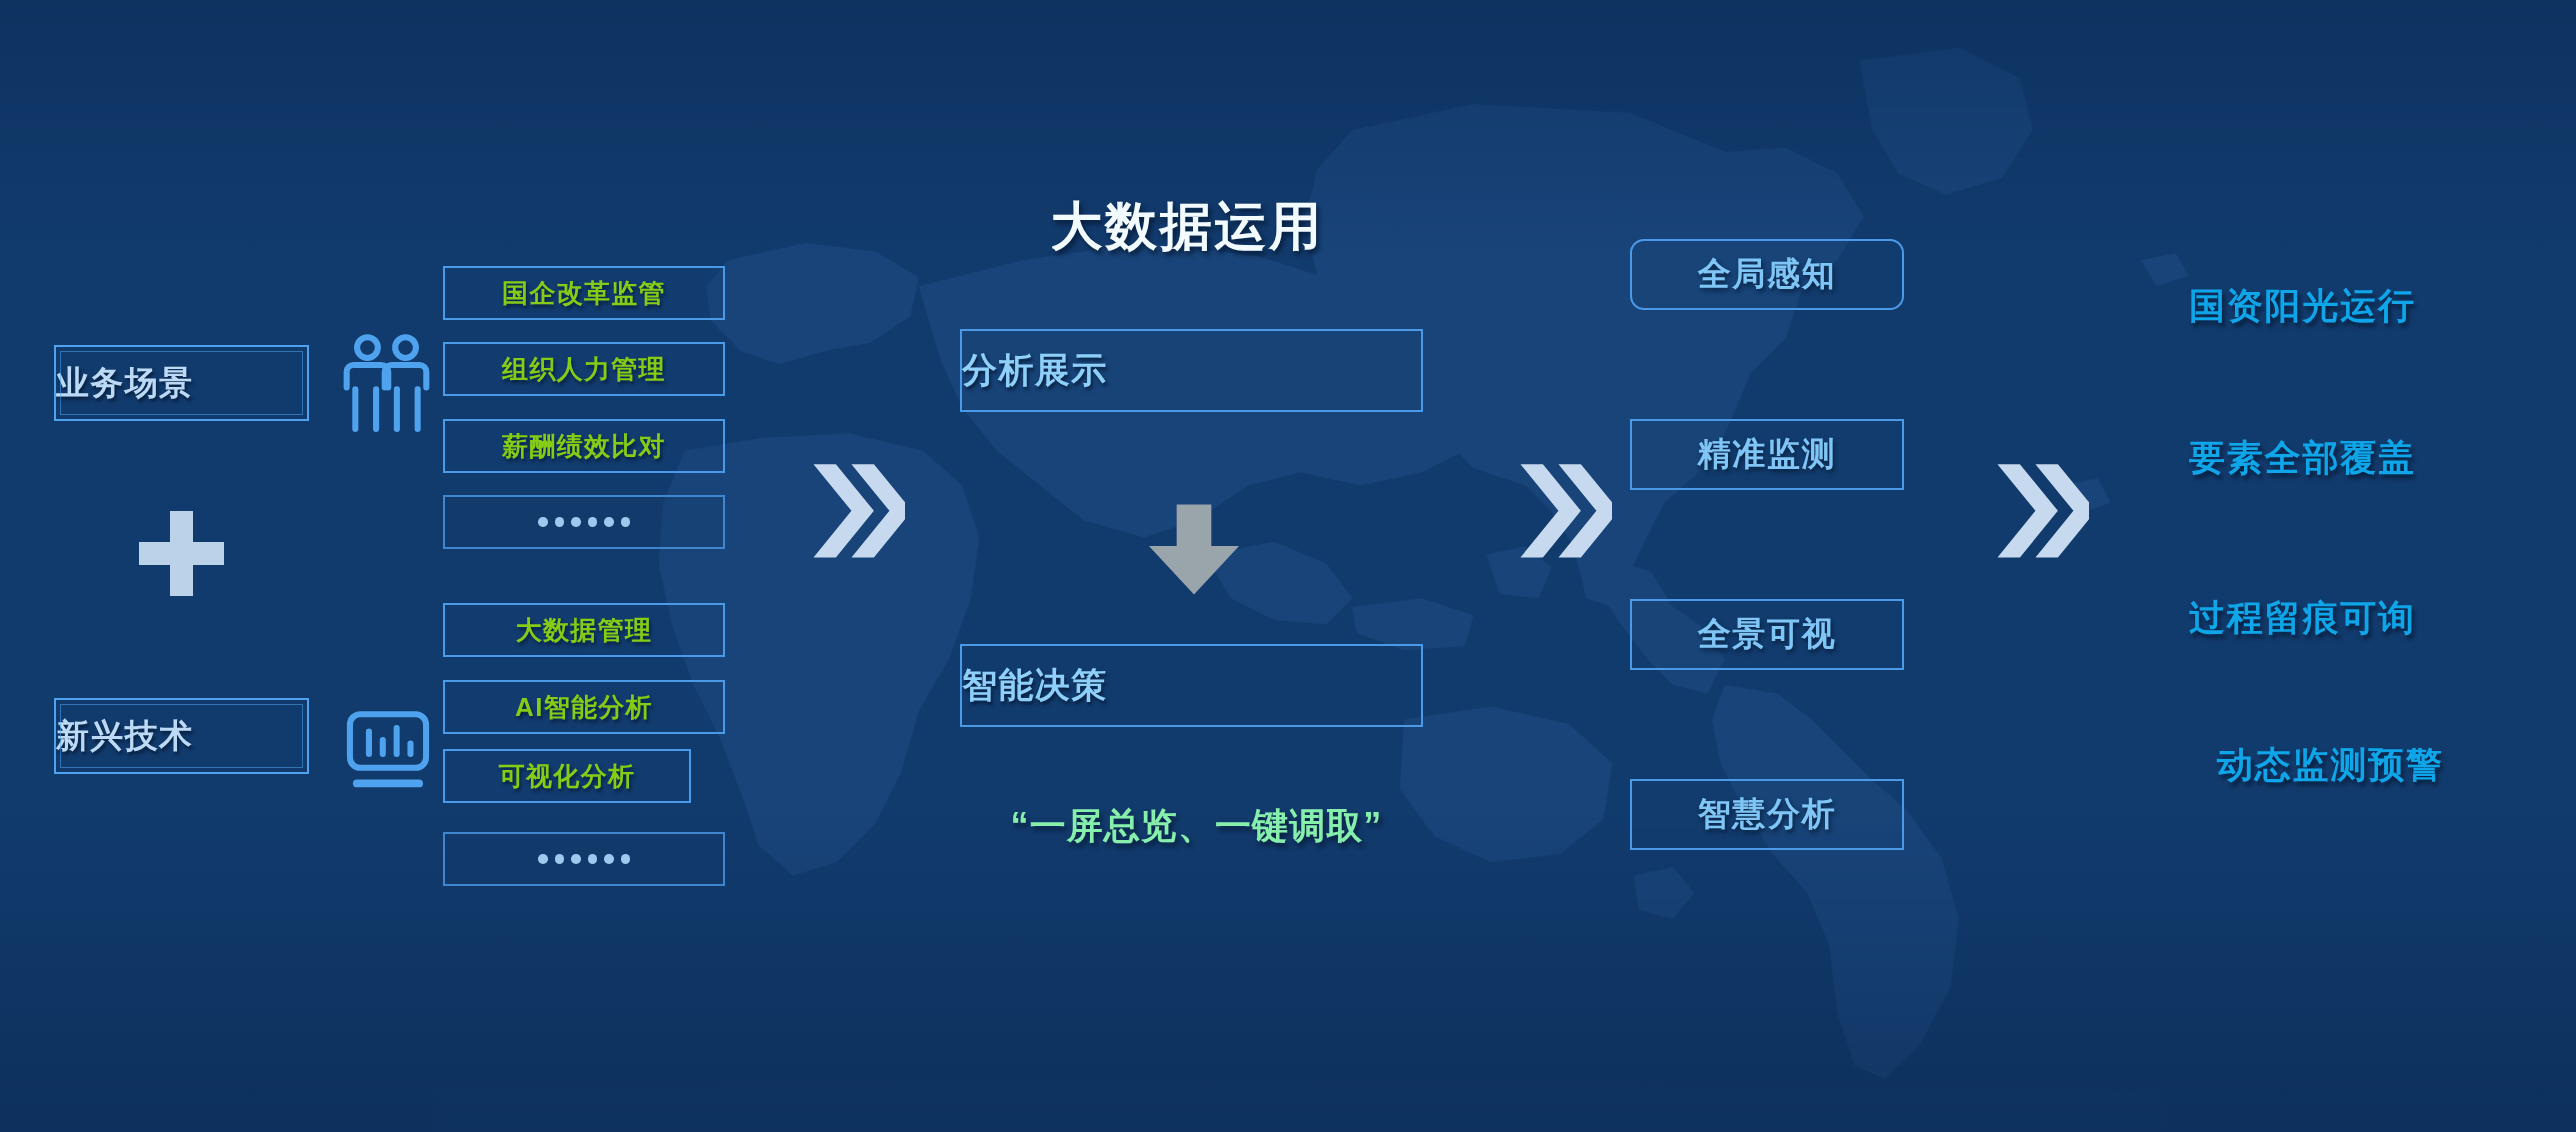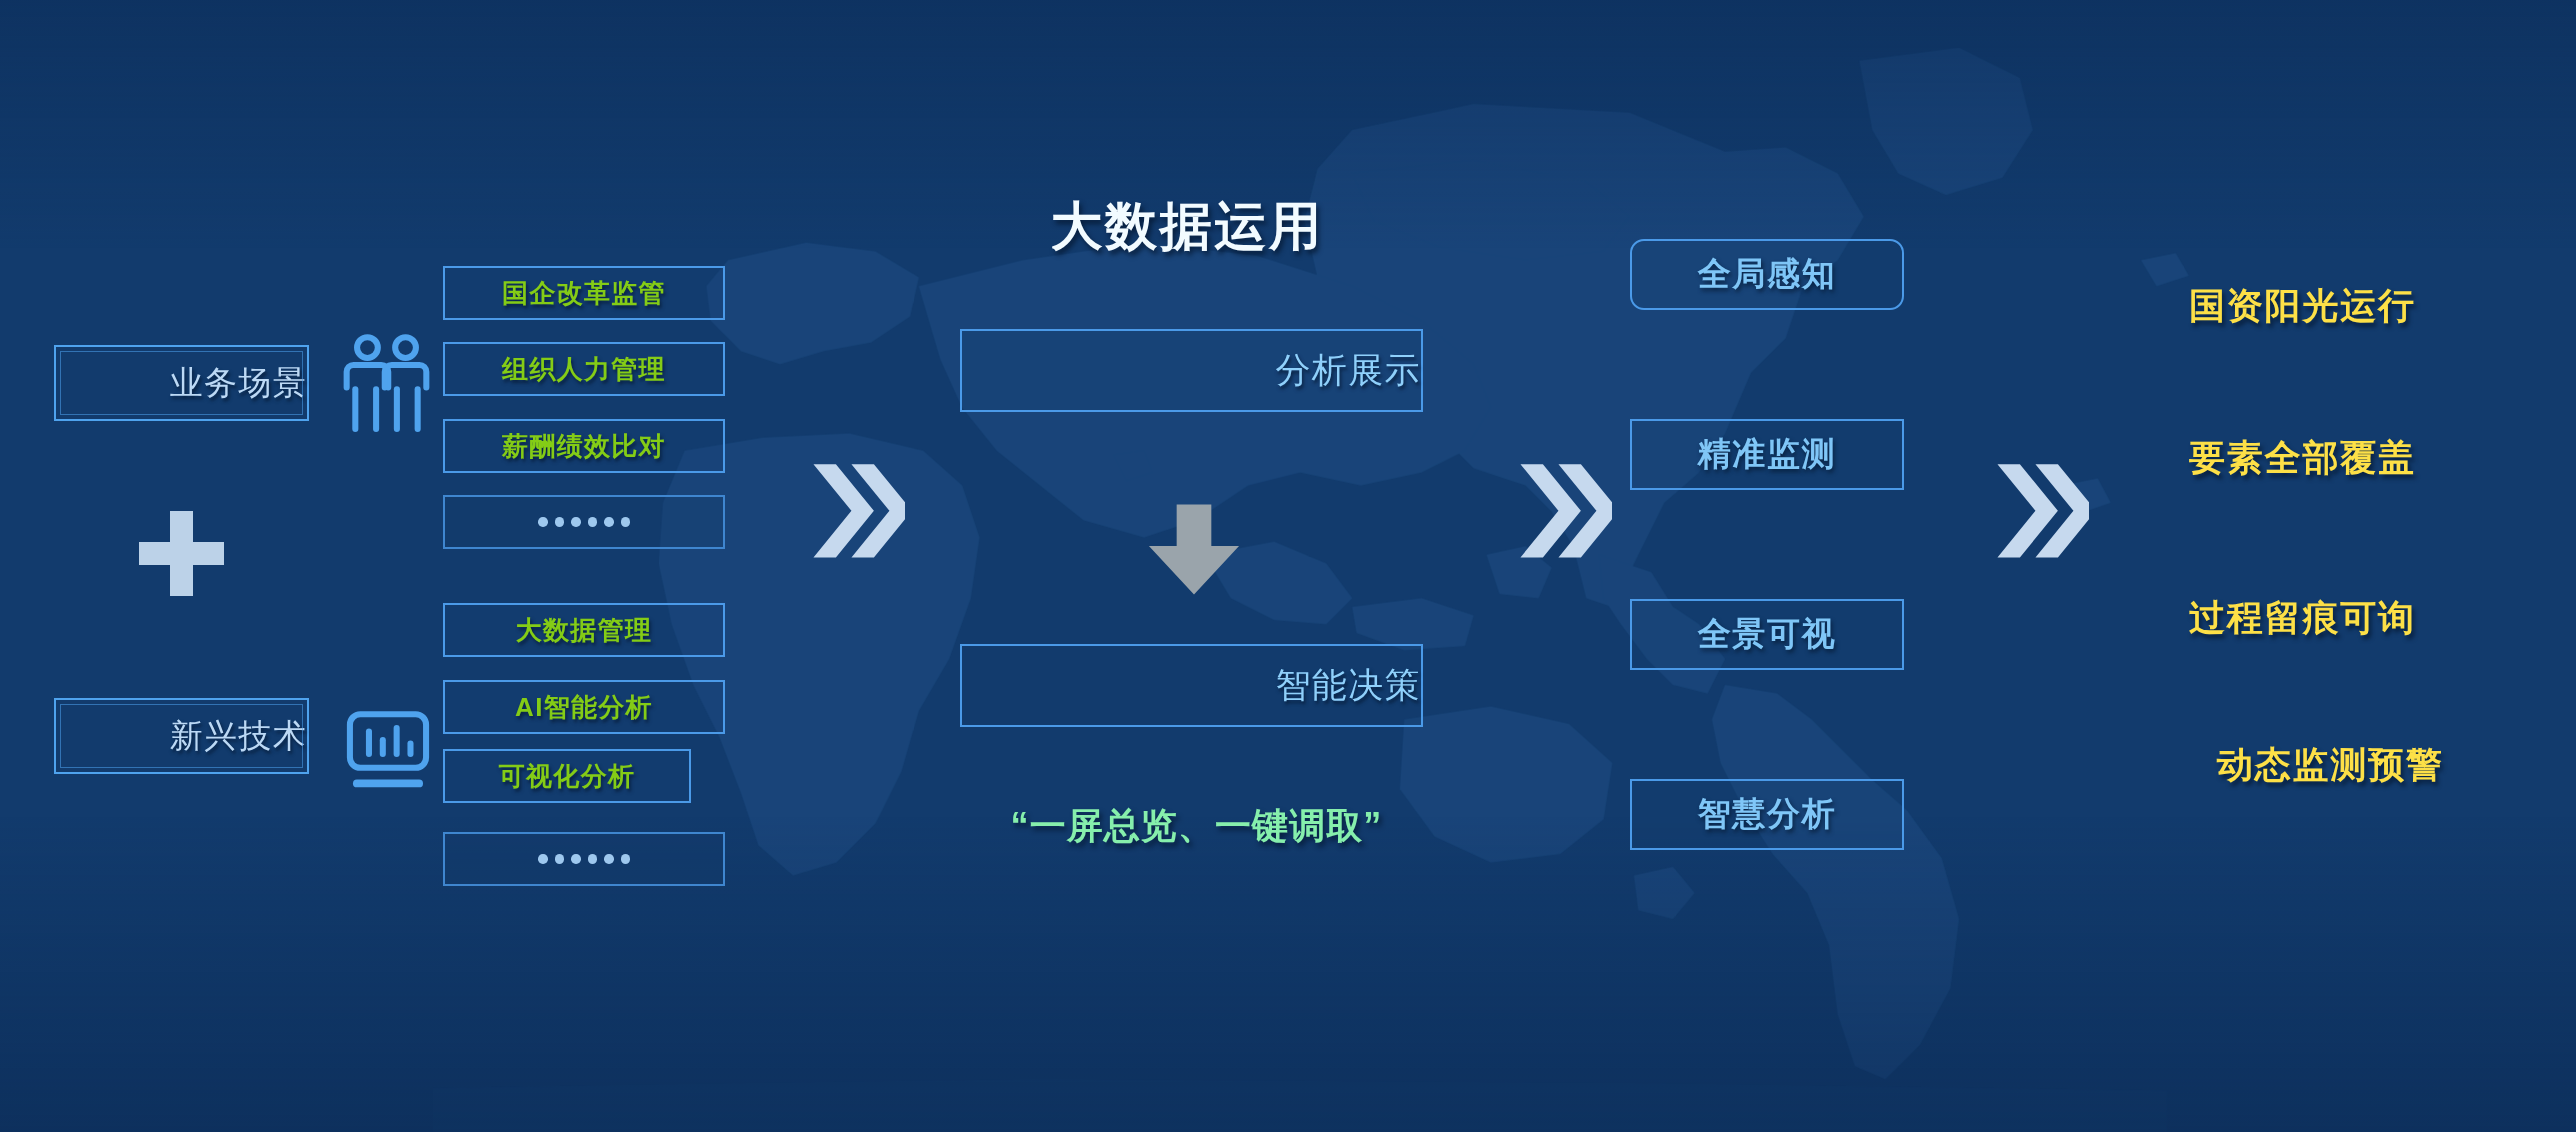--- a/index.html
+++ b/index.html
@@ -25,23 +25,23 @@
     opacity:.5;
   }
   #world-map svg{width:100%;height:100%;display:block;}
   .land{fill:#2a5c96;opacity:.62;}
 
   
   .obox{
     position:absolute;
     box-sizing:border-box;
     border:2.6px solid #4b9ae8;
-    display:flex;align-items:center;justify-content:flex-end;
+    display:flex;align-items:center;justify-content:flex-start;
     color:#7fc0f5;
-    font-weight:normal;
+    font-weight:bold;
     letter-spacing:.04em;
     text-shadow:1.7px 2.6px 3.5px rgba(4,22,46,.75);
     background:rgba(20,64,114,.16);
   }
 
   
   .primary{
     border:2.6px solid #4fa3ee;
     color:#bcd9f5;
   }
@@ -113,21 +113,21 @@
     background:rgba(22,68,120,.14);
   }
   #cb1{left:1630px;top:239px;width:274px;height:71px;border-radius:14px;}
   #cb2{left:1630px;top:419px;width:274px;height:71px;}
   #cb3{left:1630px;top:599px;width:274px;height:71px;}
   #cb4{left:1630px;top:779px;width:274px;height:71px;}
 
   
   .outcome{
     position:absolute;left:2189px;width:295px;text-align:left;
-    color:#fde047;font-weight:bold;font-size:36px;letter-spacing:.05em;
+    color:#0ea5e9;font-weight:bold;font-size:36px;letter-spacing:.05em;
     text-shadow:2.6px 3.5px 4.3px rgba(4,22,46,.75);
     white-space:nowrap;
   }
   #oc1{top:282px;}
   #oc2{top:434px;}
   #oc3{top:594px;}
   #oc4{top:741px;margin-left:28px;}
 </style>
 </head>
 <body>

